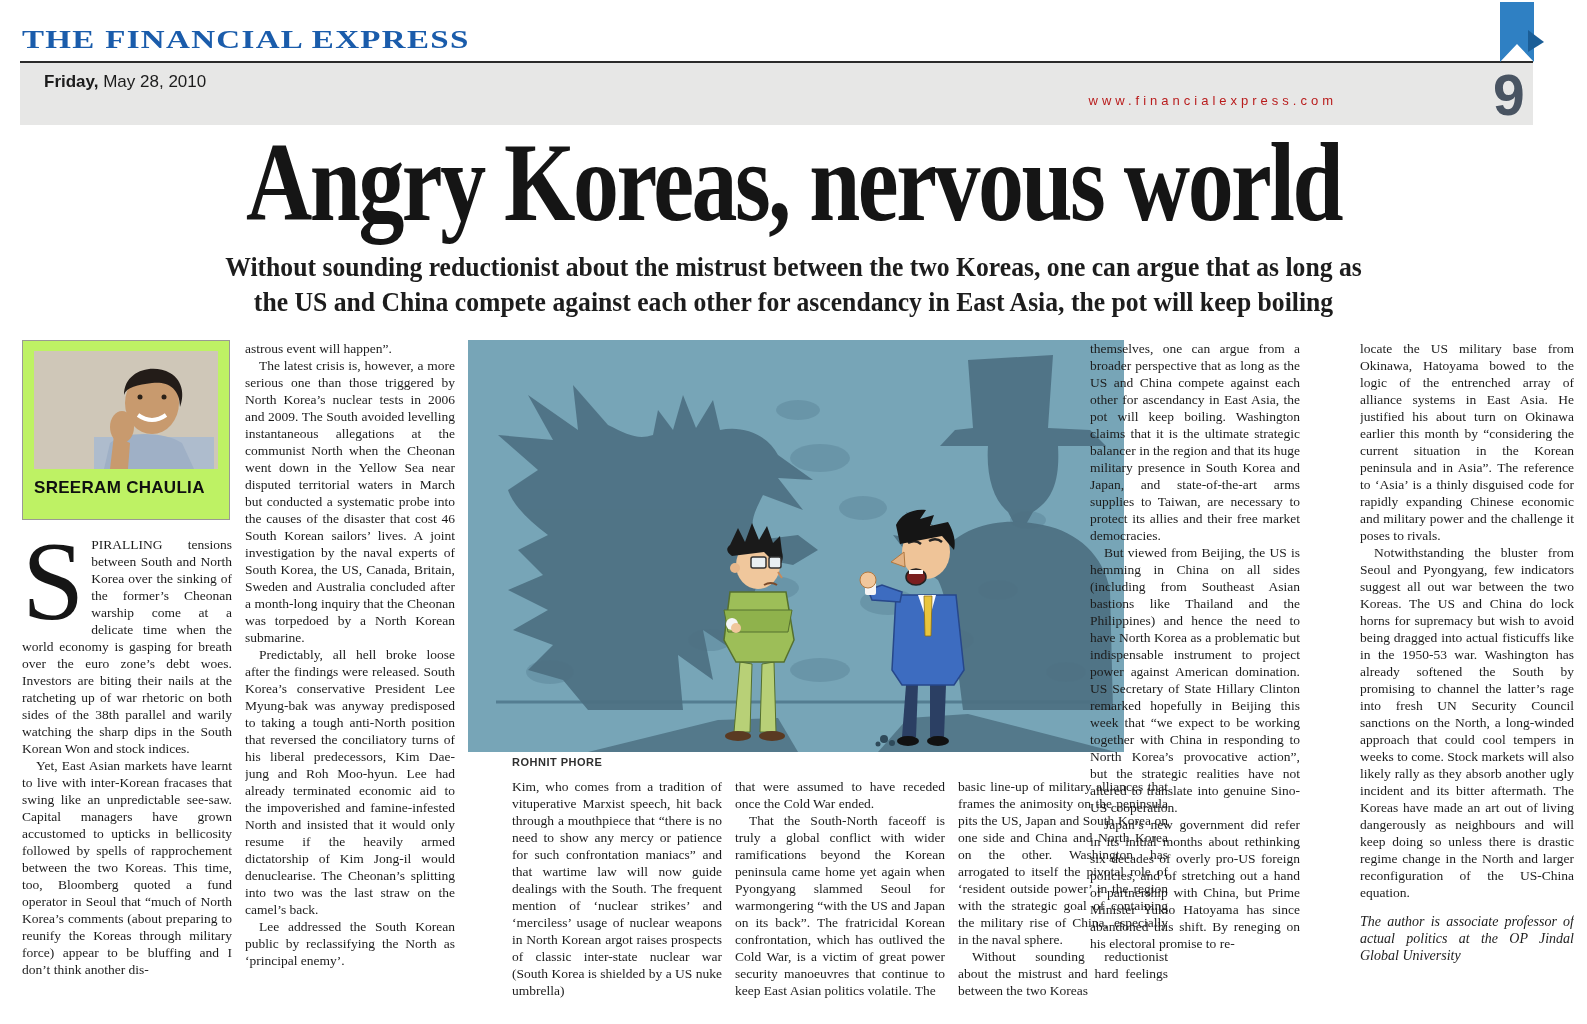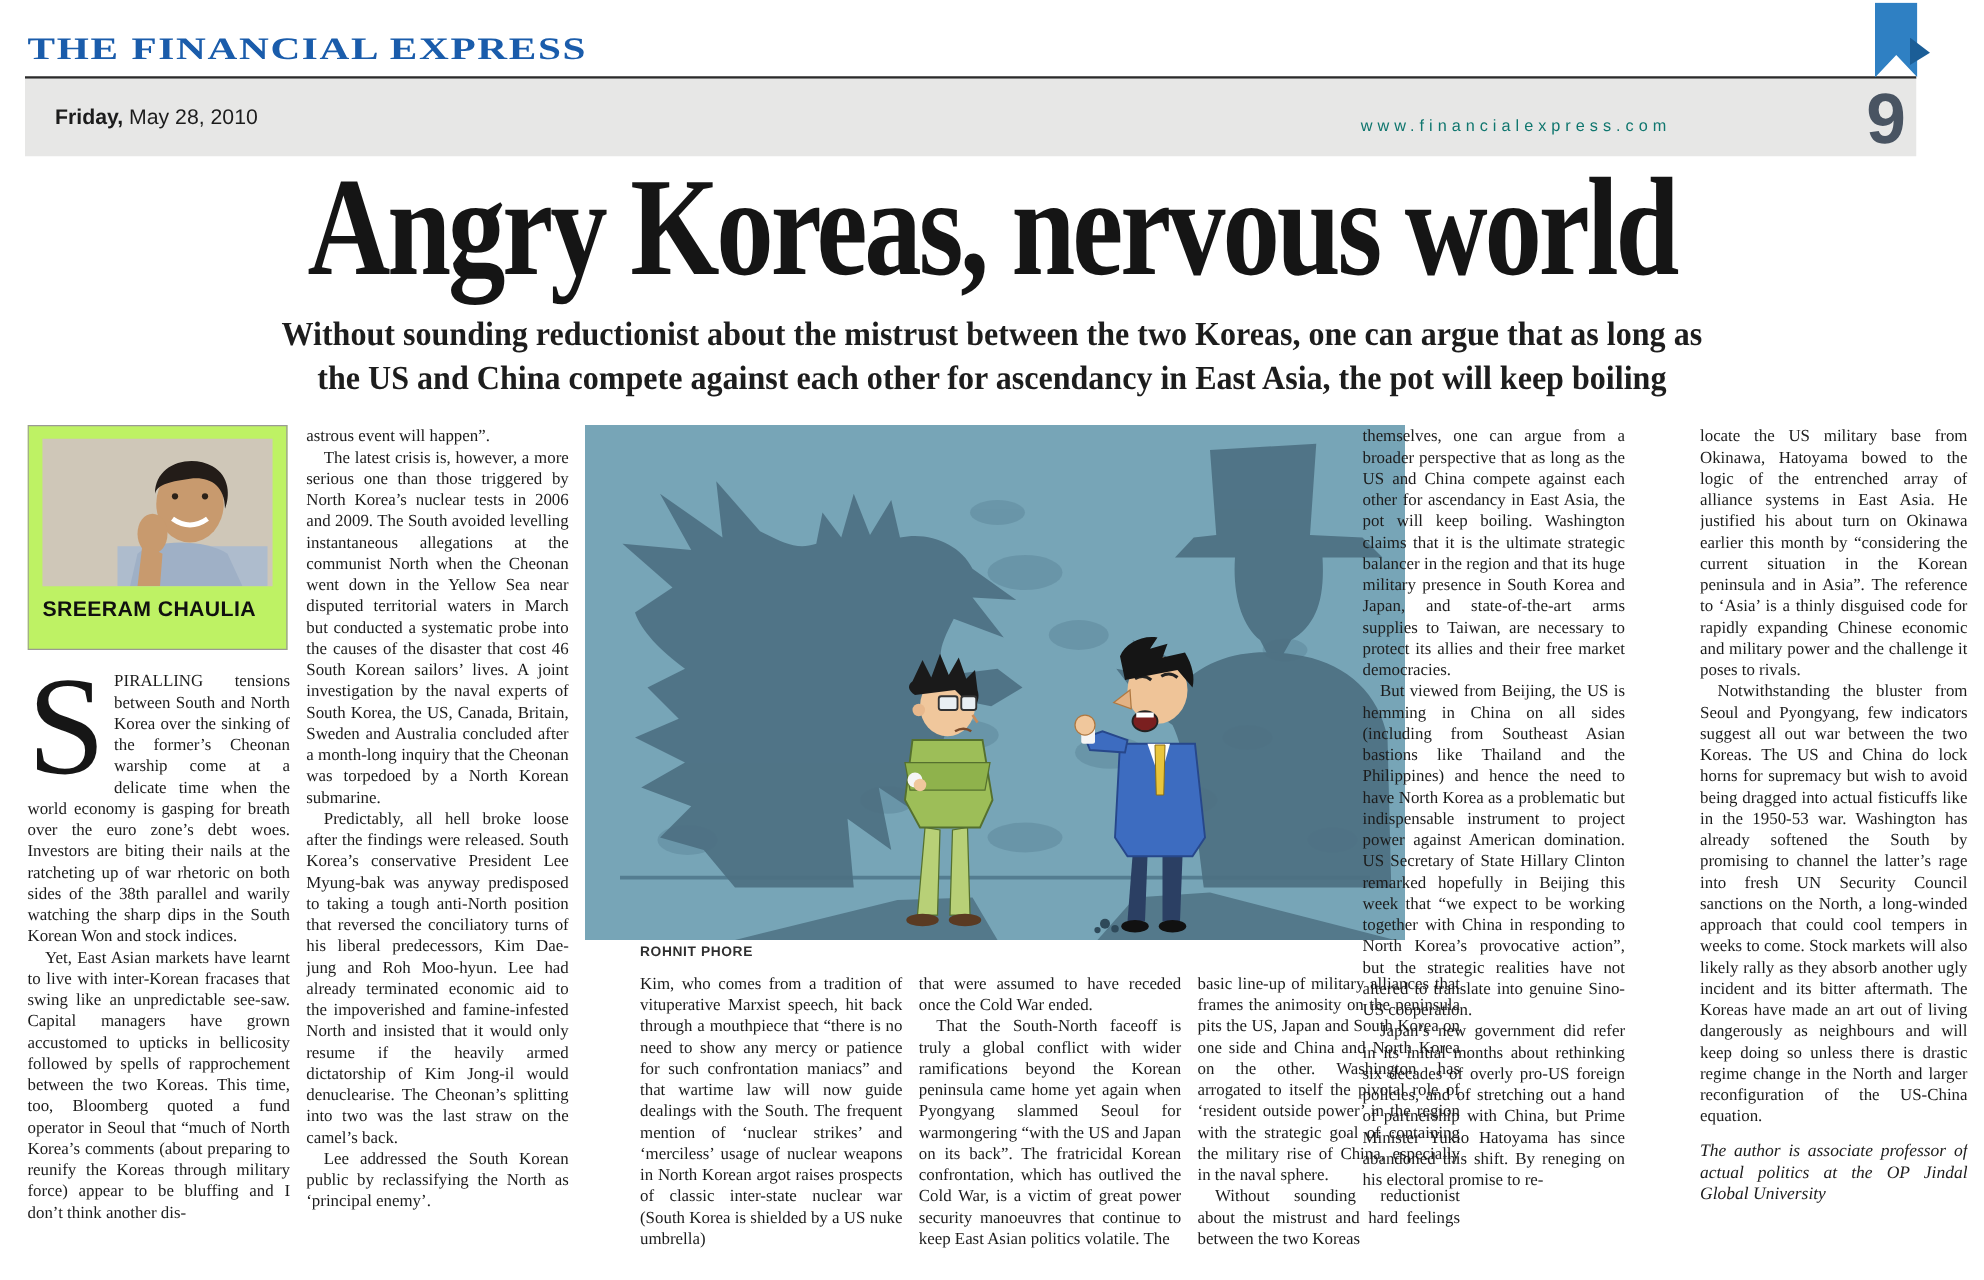--- a/index.html
+++ b/index.html
@@ -5,25 +5,25 @@
   html,body{margin:0;padding:0;background:#ffffff;}
   .page{position:relative;width:1587px;height:1024px;background:#ffffff;overflow:hidden;
         font-family:"Liberation Serif",serif;}
 
   
   .masthead{position:absolute;left:22px;top:26px;font-size:25px;font-weight:bold;
             color:#1a5cab;letter-spacing:1px;transform:scaleX(1.32);transform-origin:left center;
             font-family:"Liberation Serif",serif;white-space:nowrap;}
   .toprule{position:absolute;left:20px;top:61px;width:1513px;height:2px;background:#2b2b2b;}
   .band{position:absolute;left:20px;top:63px;width:1513px;height:62px;background:#e7e7e6;}
-  .dateline{position:absolute;left:44px;top:84px;font-family:"Liberation Sans",sans-serif;
+  .dateline{position:absolute;left:44px;top:72px;font-family:"Liberation Sans",sans-serif;
             font-size:17px;color:#1c1c1c;}
   .dateline b{font-weight:bold;}
   .siteurl{position:absolute;right:250px;top:93px;font-family:"Liberation Sans",sans-serif;
-           font-size:13px;letter-spacing:4px;color:#0f766e;}
+           font-size:13px;letter-spacing:4px;color:#b91c1c;}
   .reflect{position:absolute;right:97px;top:74px;font-family:"Liberation Sans",sans-serif;
            font-size:43px;font-weight:bold;color:#1b79c4;letter-spacing:-1px;}
   .pagenum{position:absolute;left:1493px;top:62px;font-family:"Liberation Sans",sans-serif;
            font-size:57px;font-weight:bold;color:#495462;}
   .ribbon{position:absolute;left:1500px;top:2px;width:34px;height:60px;background:#2f80c3;
           clip-path:polygon(0 0,100% 0,100% 100%,50% 70%,0 100%);}
   .ribbon-fold{position:absolute;left:1528px;top:30px;width:16px;height:22px;background:#1b5e97;
           clip-path:polygon(0 0,100% 55%,0 100%);}
 
   

